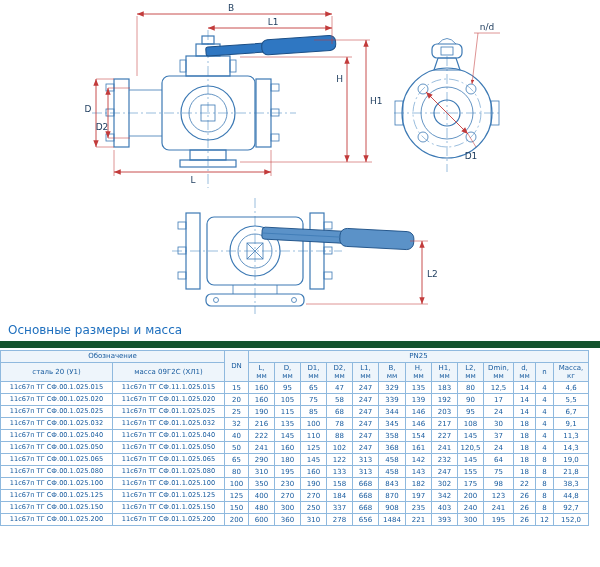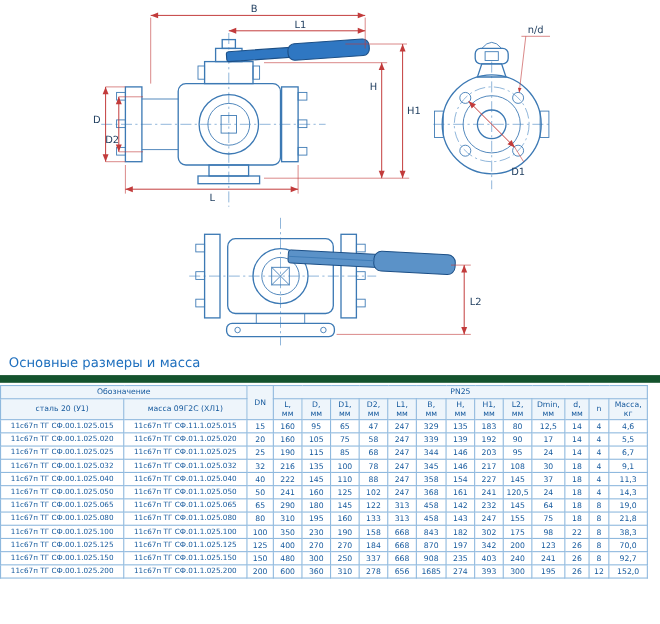--- a/index.html
+++ b/index.html
@@ -446,21 +446,21 @@
           <td class="num">270</td>
           <td class="num">184</td>
           <td class="num">668</td>
           <td class="num">870</td>
           <td class="num">197</td>
           <td class="num">342</td>
           <td class="num">200</td>
           <td class="num">123</td>
           <td class="num">26</td>
           <td class="num">8</td>
-          <td class="num">70,0</td>
+          <td class="num">44,8</td>
         </tr>
         <tr>
           <td class="des">11с67п ТГ СФ.00.1.025.150</td>
           <td class="des">11с67п ТГ СФ.01.1.025.150</td>
           <td class="num">150</td>
           <td class="num">480</td>
           <td class="num">300</td>
           <td class="num">250</td>
           <td class="num">337</td>
           <td class="num">668</td>
@@ -475,22 +475,22 @@
         </tr>
         <tr>
           <td class="des">11с67п ТГ СФ.00.1.025.200</td>
           <td class="des">11с67п ТГ СФ.01.1.025.200</td>
           <td class="num">200</td>
           <td class="num">600</td>
           <td class="num">360</td>
           <td class="num">310</td>
           <td class="num">278</td>
           <td class="num">656</td>
-          <td class="num">1685</td>
-          <td class="num">274</td>
+          <td class="num">1484</td>
+          <td class="num">221</td>
           <td class="num">393</td>
           <td class="num">300</td>
           <td class="num">195</td>
           <td class="num">26</td>
           <td class="num">12</td>
           <td class="num">152,0</td>
         </tr>
       </tbody>
   </table>
 

